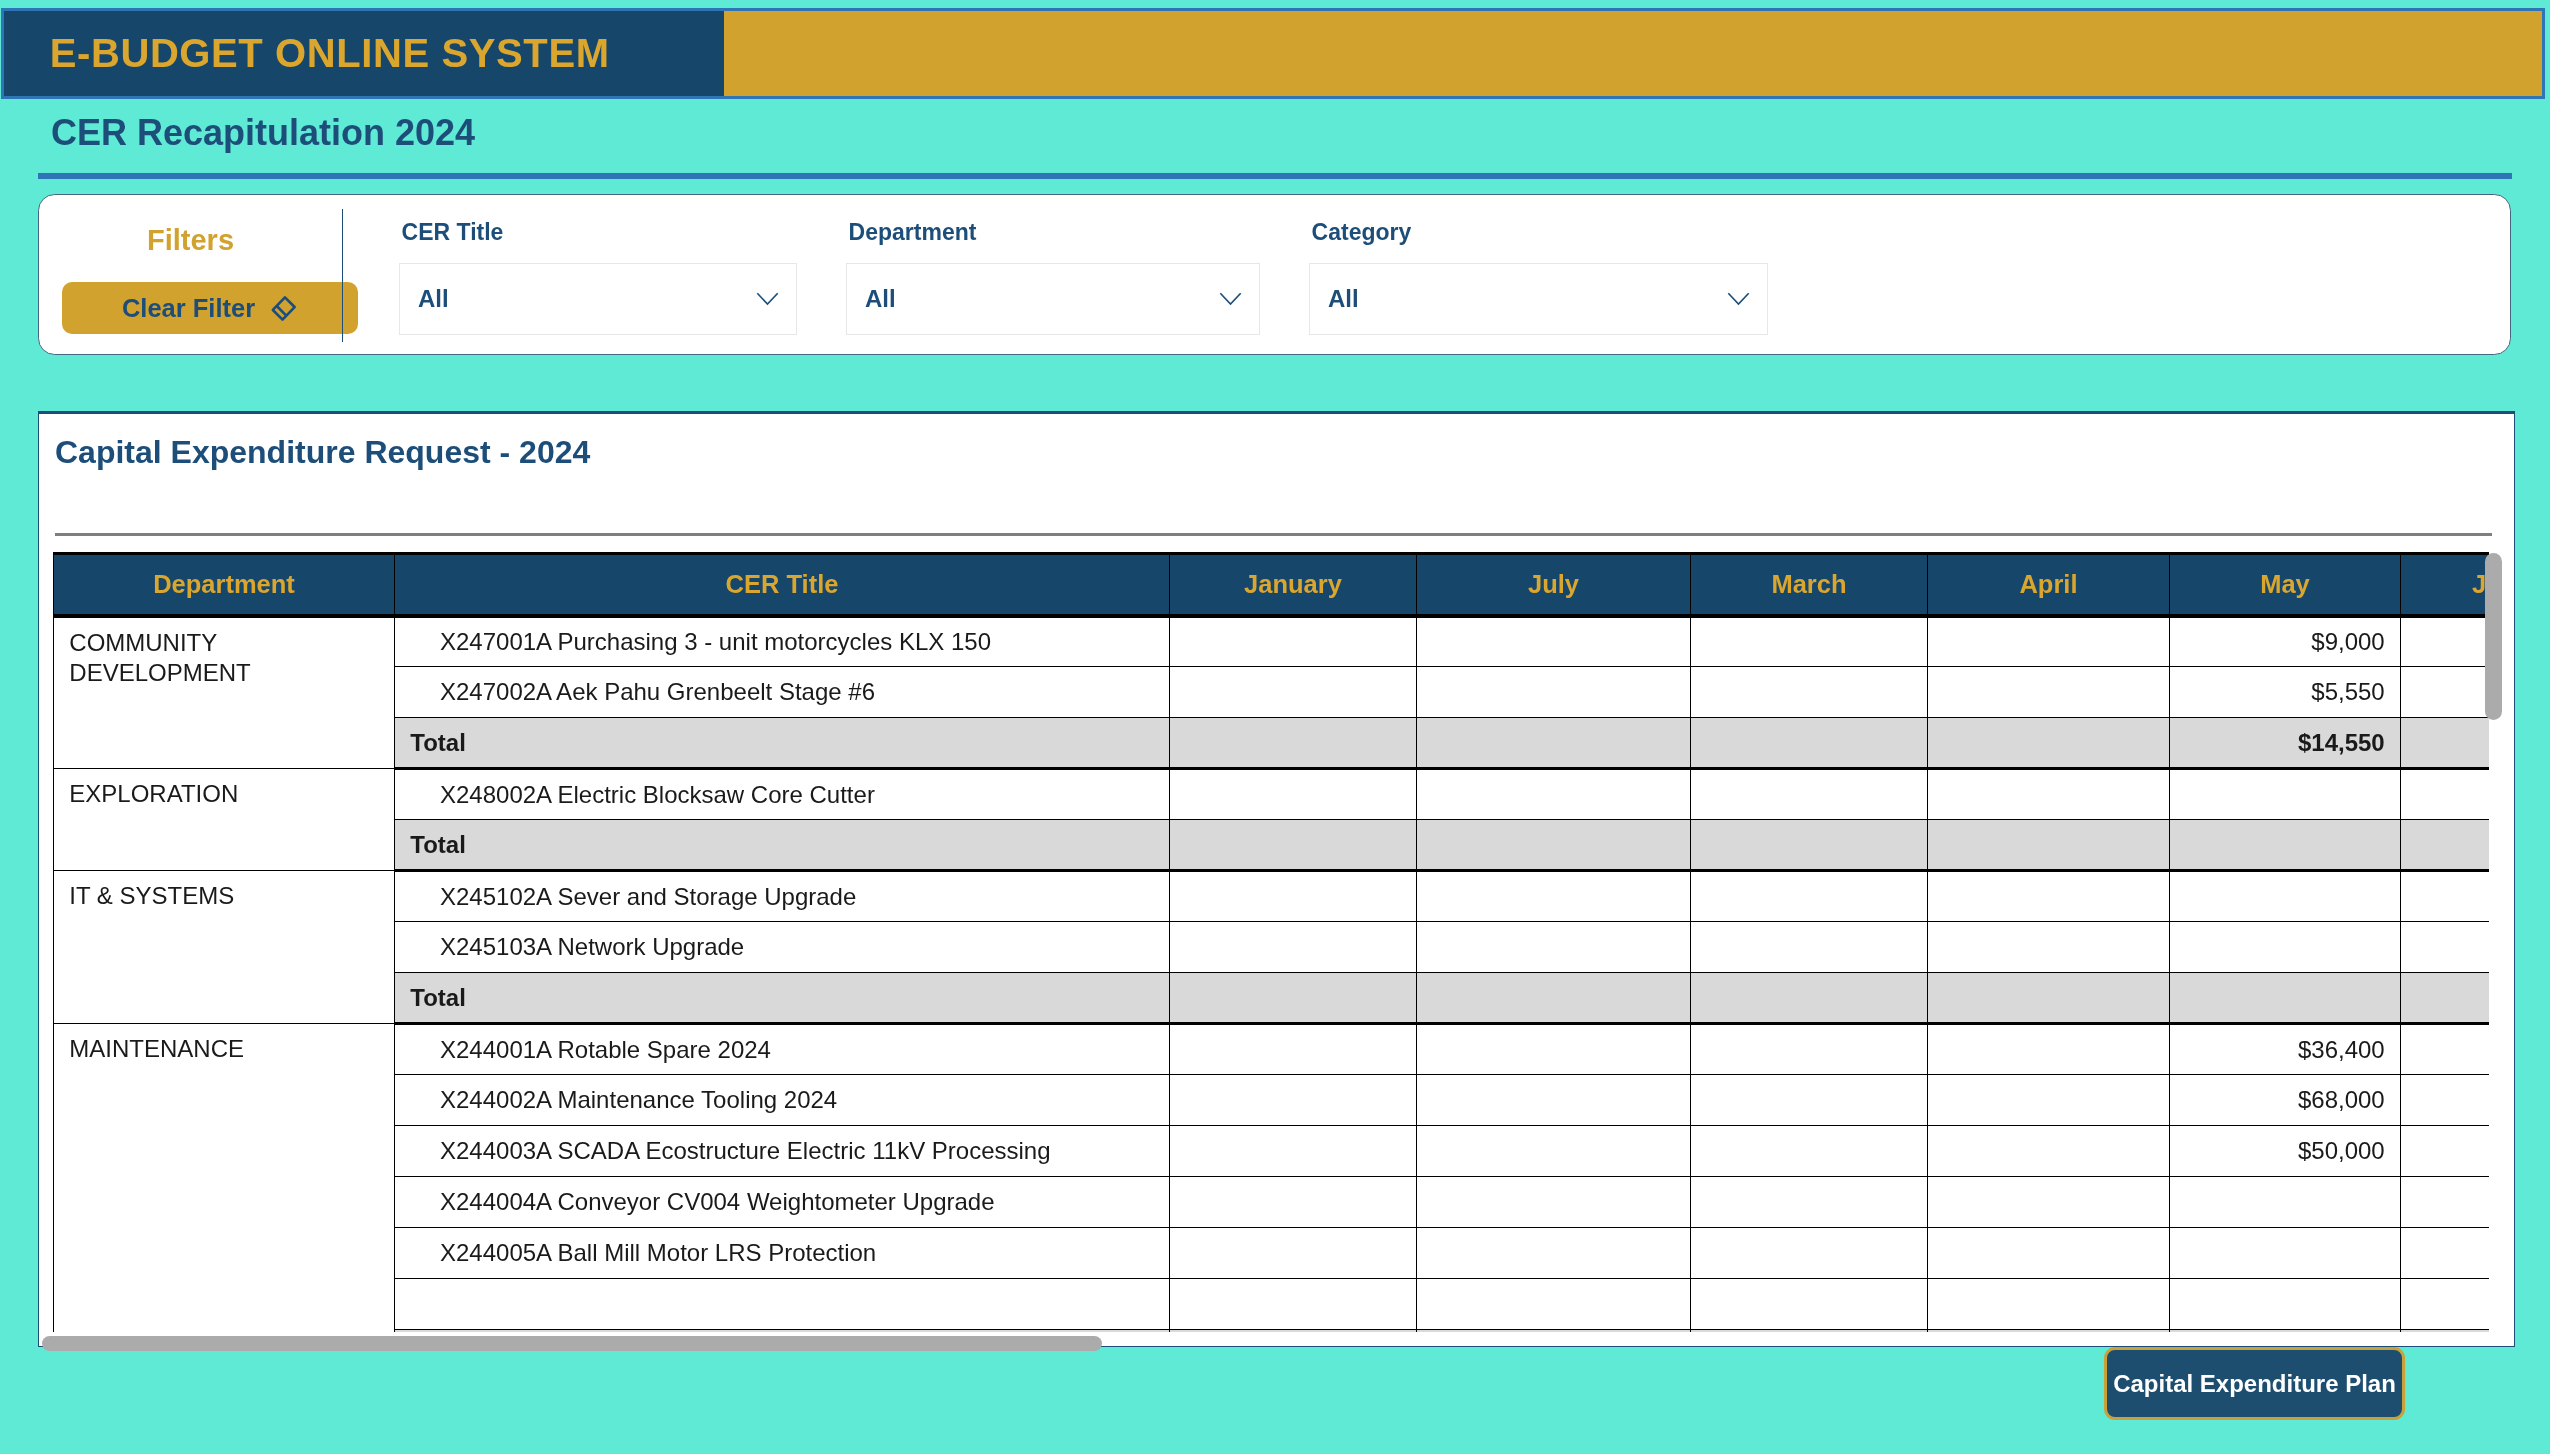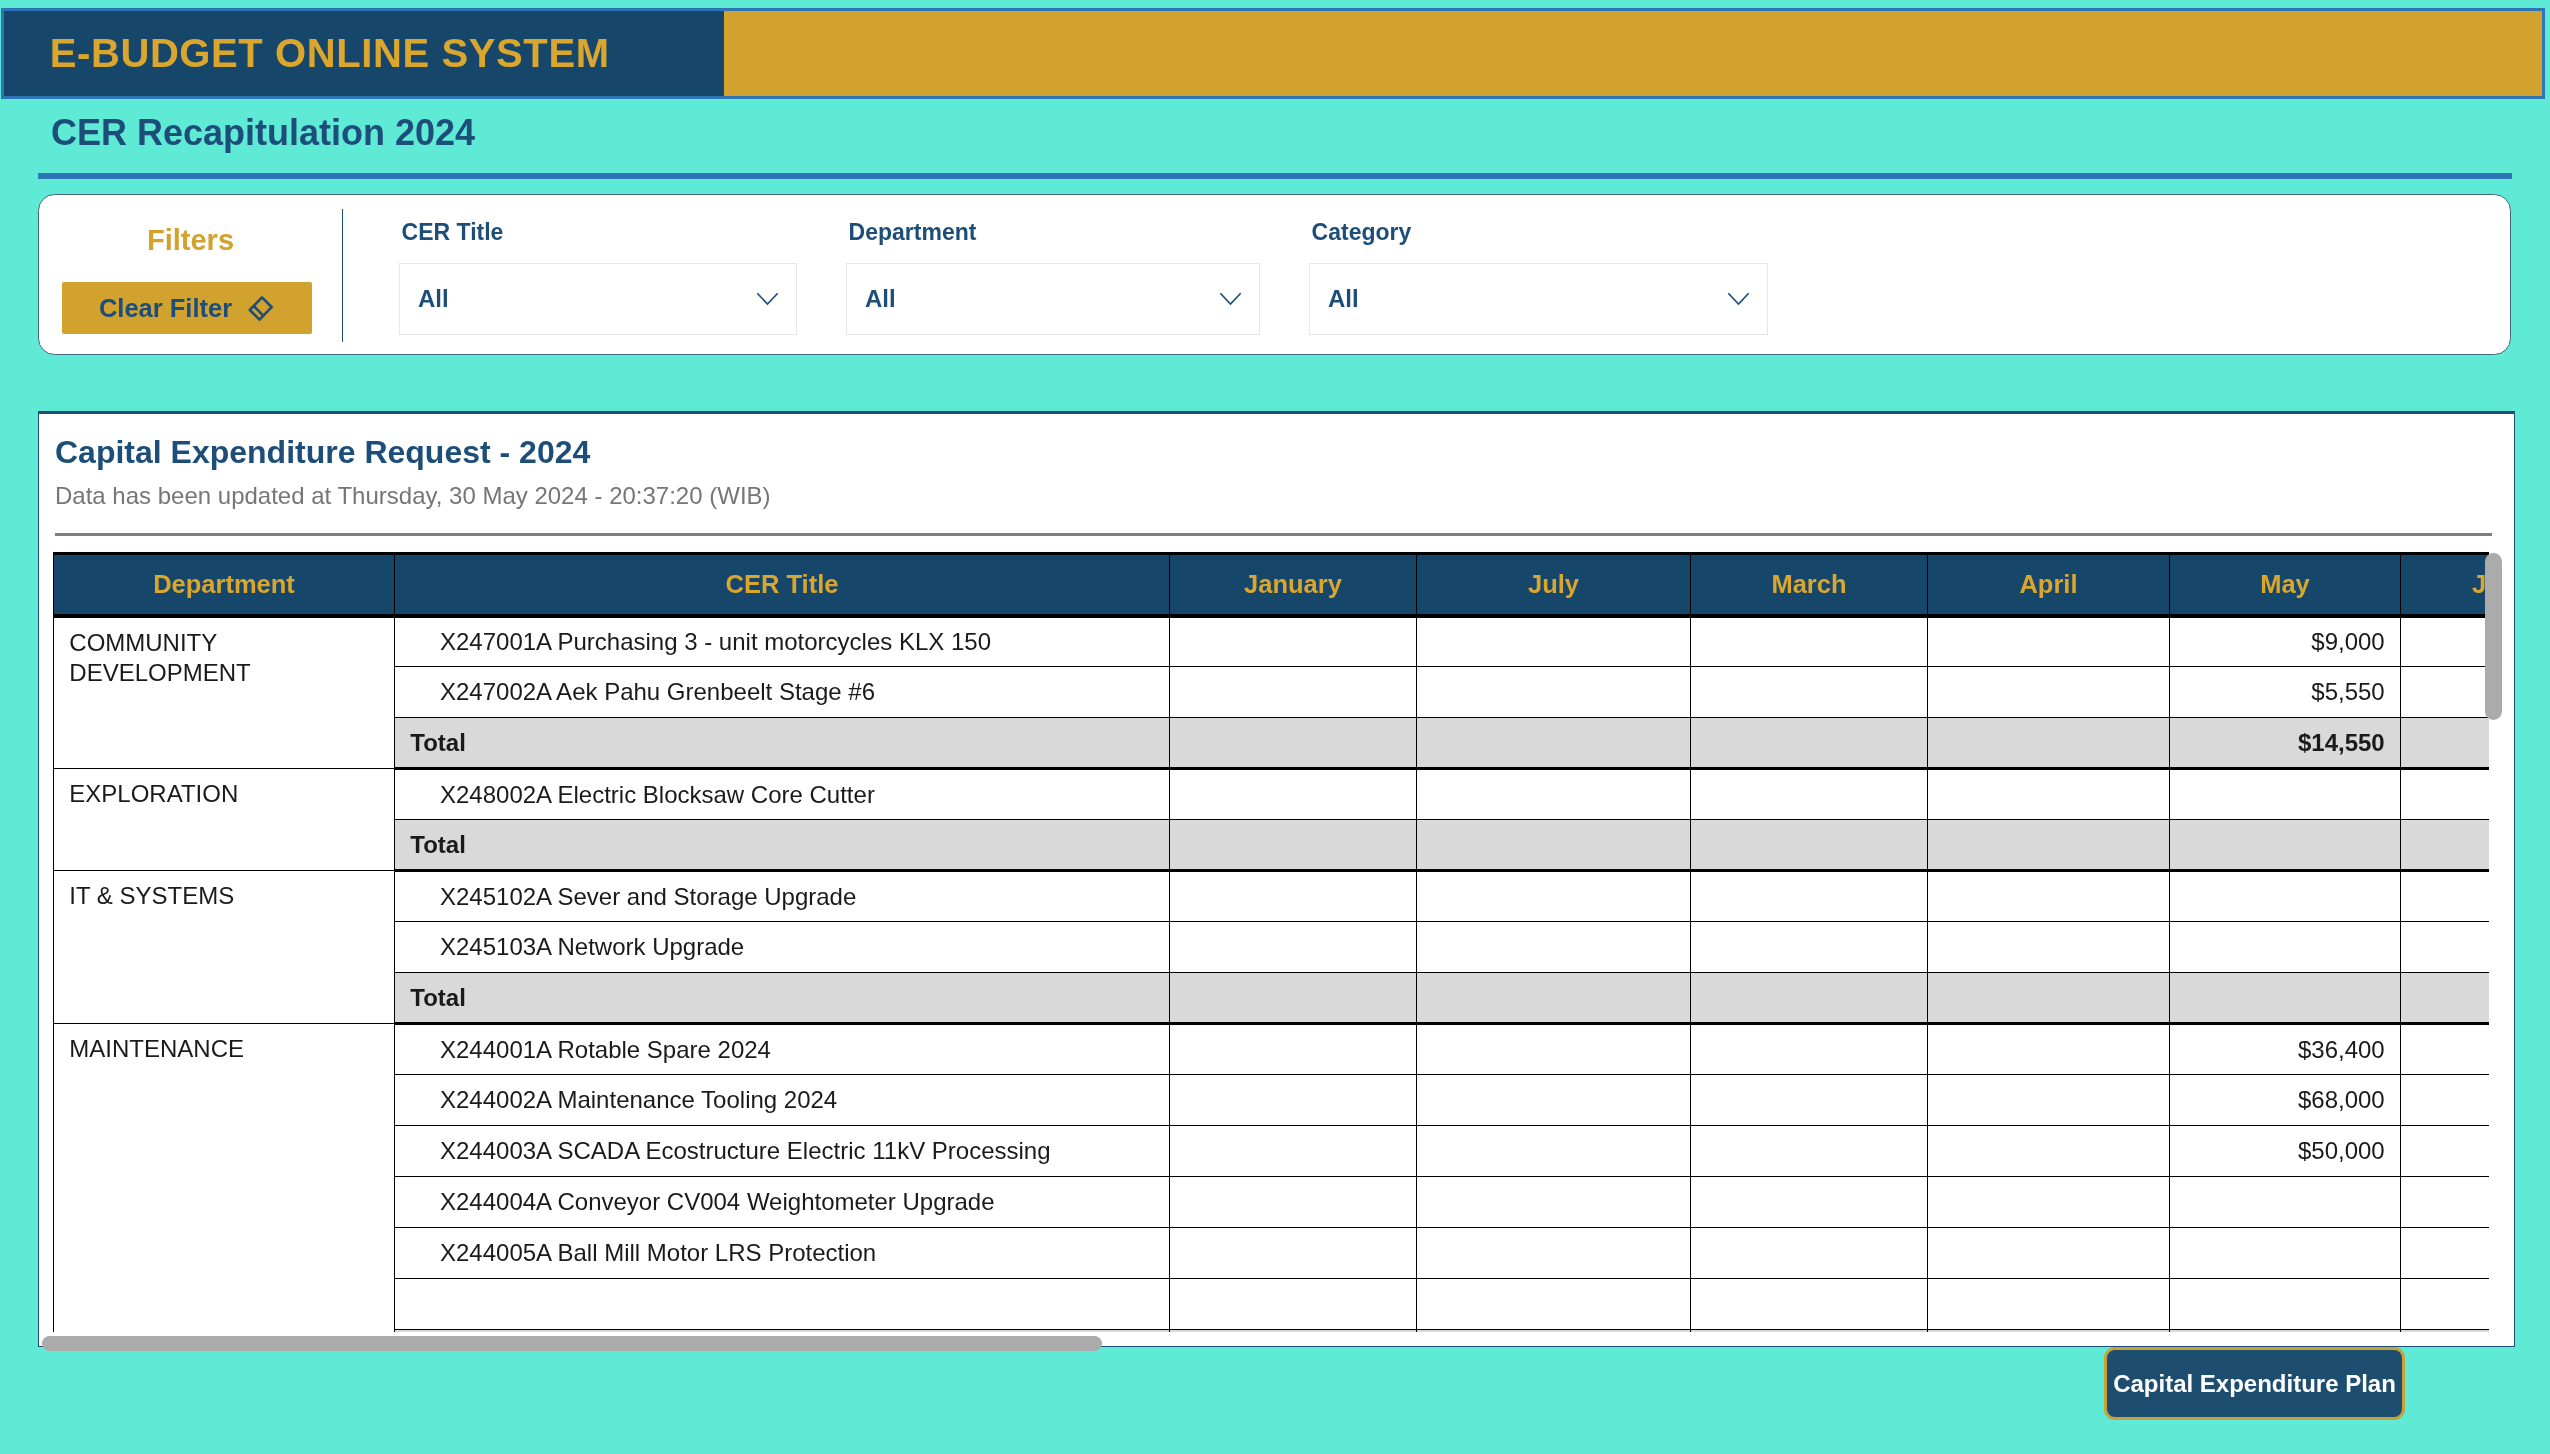--- a/index.html
+++ b/index.html
@@ -27,22 +27,22 @@
 
   
   .page-title{position:absolute;left:51px;top:112px;font-size:36px;font-weight:bold;color:var(--navy-text);white-space:nowrap;}
   .title-underline{position:absolute;left:38px;top:173px;width:2474px;height:5.7px;background:var(--accent-blue);}
 
   
   .filters-panel{position:absolute;left:38px;top:194px;width:2473px;height:161px;
     border:1.3px solid #44677F;border-radius:16.6px;background:#fff;}
   .filters-title{position:absolute;left:0;top:29px;width:303px;text-align:center;
     color:var(--gold);font-size:29px;font-weight:bold;}
-  .clear-filter-button{position:absolute;left:23px;top:87px;width:250px;height:52px;
-    background:var(--gold);border:none;border-radius:2px;cursor:pointer;
+  .clear-filter-button{position:absolute;left:23px;top:87px;width:296px;height:52px;
+    background:var(--gold);border:none;border-radius:10px;cursor:pointer;
     display:flex;align-items:center;justify-content:center;gap:14px;}
   .clear-filter-label{color:var(--navy-text);font-size:25.5px;font-weight:bold;white-space:nowrap;}
   .eraser-icon{width:29px;height:29px;display:block;}
   .filters-divider{position:absolute;left:303px;top:14px;width:1.3px;height:133px;background:var(--navy-text);}
 
   .filter-field{position:absolute;top:0;height:100%;}
   .filter-label{position:absolute;top:24px;font-size:23px;font-weight:600;color:var(--navy-text);white-space:nowrap;}
   .filter-dropdown{position:absolute;top:68px;height:72px;background:#fff;
     border:1.9px solid #E7E7E7;display:flex;align-items:center;cursor:pointer;}
   .filter-value{color:var(--navy-text);font-size:24px;font-weight:bold;padding-left:18px;}
@@ -137,21 +137,20 @@
         <span class="filter-value">All</span>
         <svg class="chevron-down-icon" viewBox="0 0 36 22" fill="none">
           <path d="M2 2 L18 19 L34 2" stroke="#1D4E79" stroke-width="2.6"></path>
         </svg>
       </div>
     </div>
   </section>
 
   <section class="report-card">
     <h2 class="report-title">Capital Expenditure Request - 2024</h2>
-    <div class="updated-text">Data has been updated at Thursday, 30 May 2024 - 20:37:20 (WIB)</div>
     <div class="report-divider"></div>
 
     <div class="table-wrap">
       <table id="cer-table">
           <colgroup>
             <col style="width: 341px;">
             <col style="width: 775px;">
             <col style="width: 247px;">
             <col style="width: 274px;">
             <col style="width: 237px;">

